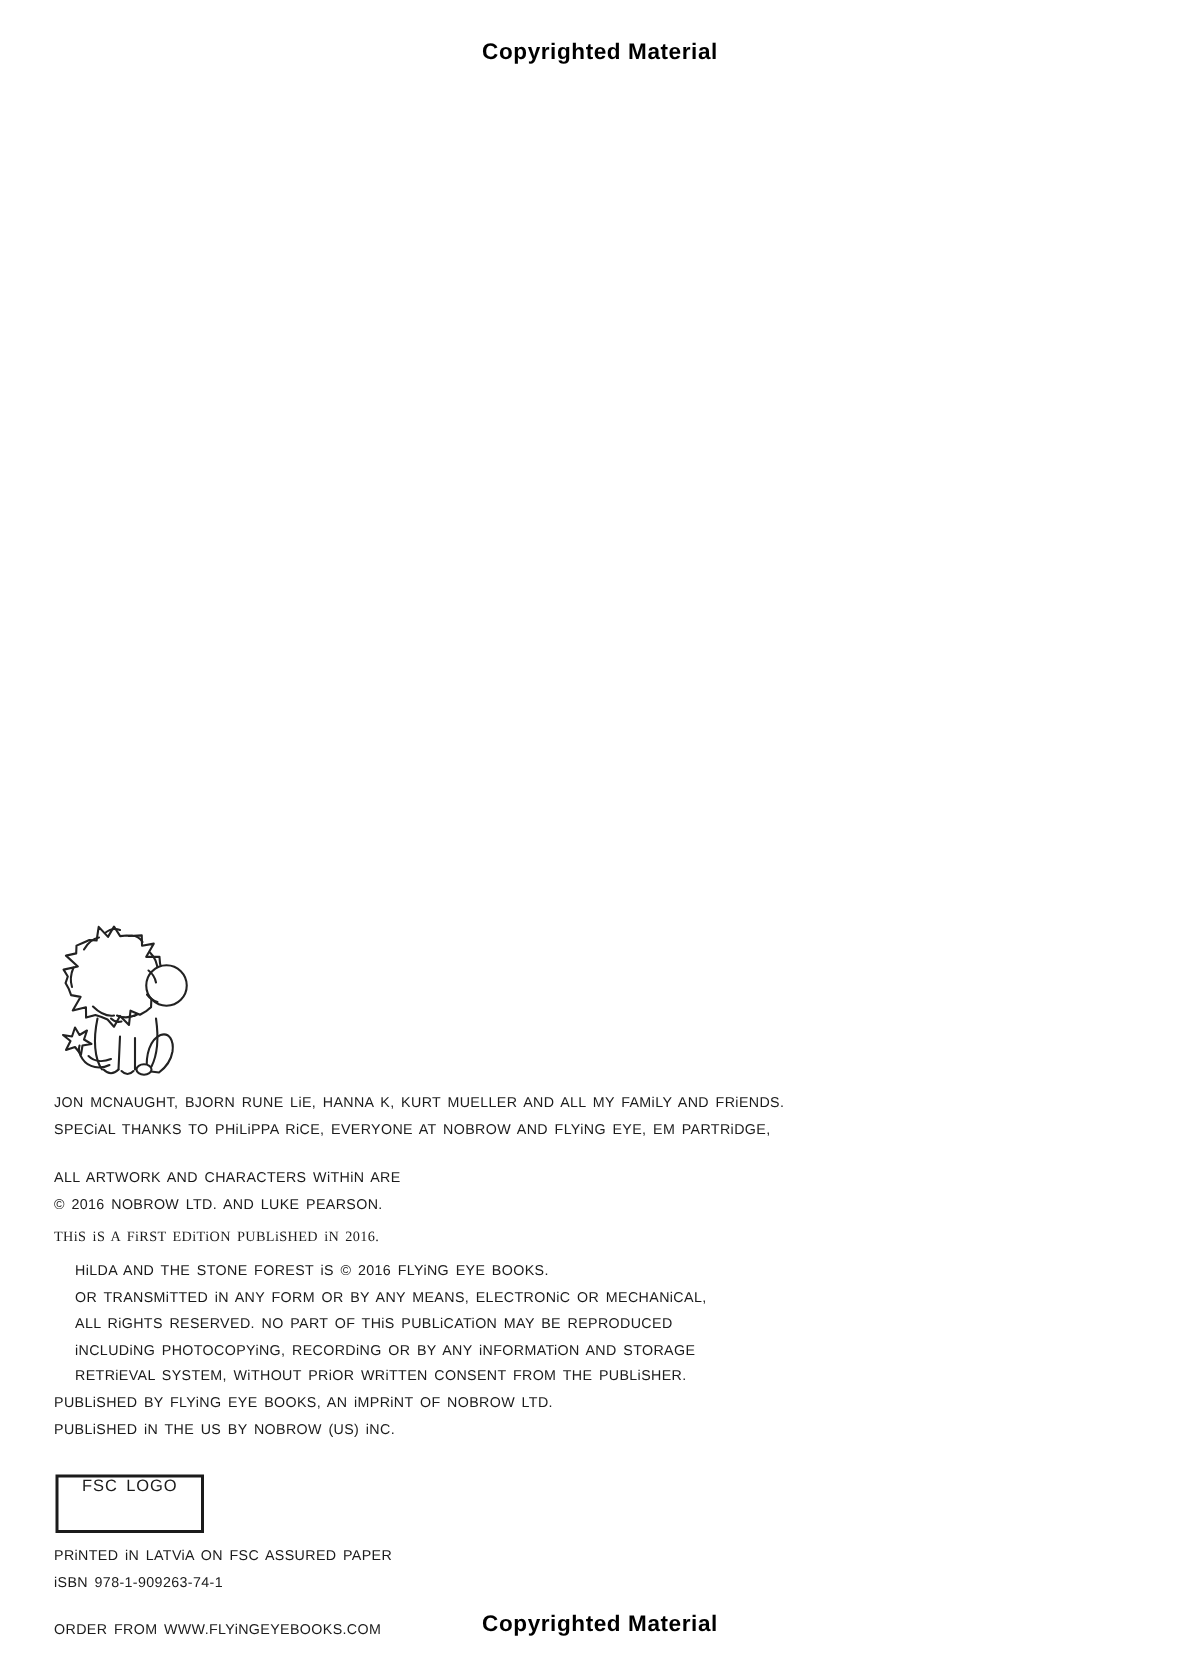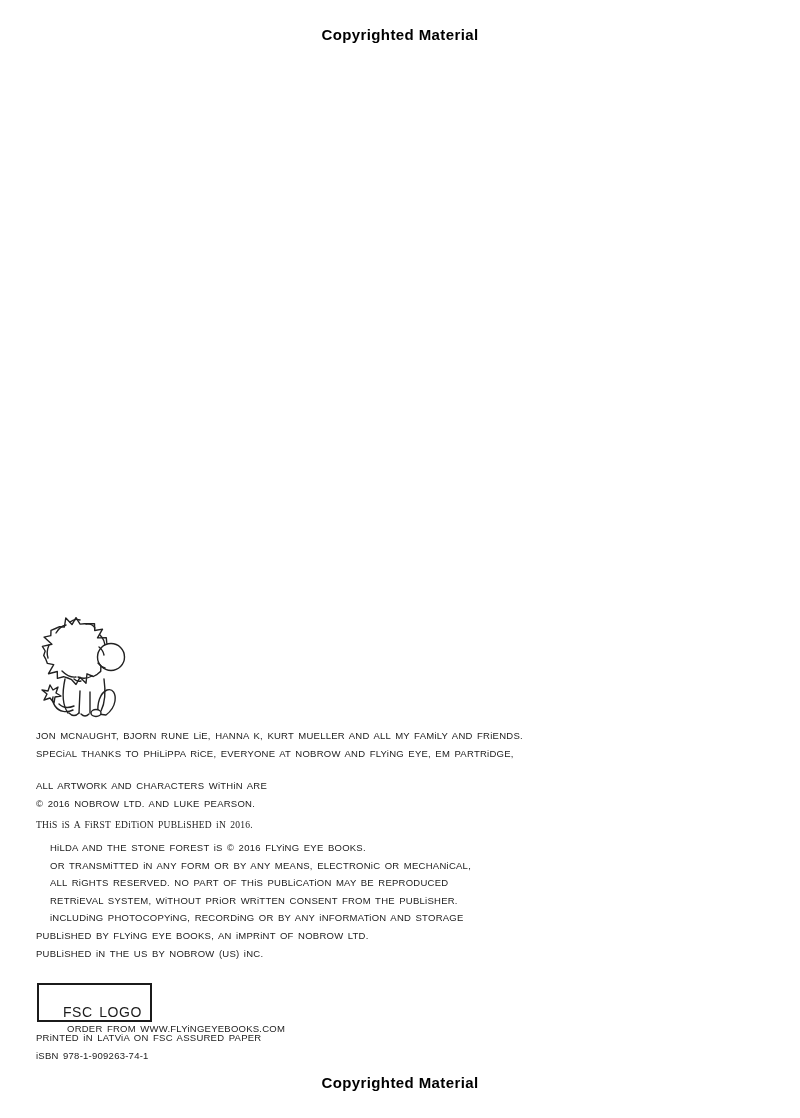--- a/index.html
+++ b/index.html
@@ -31,32 +31,31 @@
     letter-spacing:0.25px;
     word-spacing:1.5px;
     white-space:nowrap;
   }
   #p-thanks{top:727px;}
   #p-artwork{top:777px;}
   #p-edition{top:817px;font-family:Liberation Serif, serif;}
   #p-rights{top:839px;margin-left:14px;}
   #p-publisher{top:927px;}
   #p-printing{top:1029px;}
-  #p-order{top:1020px;margin-left:31px;}
+  #p-order{top:1078px;}
   .fsc-box{
     position:absolute;
     left:37px;top:983px;
     width:95px;height:35px;
     border:2px solid #1b1b1b;
-    display:flex;align-items:flex-end;justify-content:center;
+    display:flex;align-items:flex-start;justify-content:center;
     color:#1b1b1b;
-    font-size:14px;
+    font-size:11px;
     letter-spacing:0.6px;
     word-spacing:2px;
-    padding-left:16px;
   }
   .sketch{
     position:absolute;
     left:28px;top:613px;
     width:100px;height:112px;
   }
   .sketch svg{display:block;width:100%;height:100%;}
   .sk{stroke:#222;stroke-width:1.4;fill:none;stroke-linecap:round;stroke-linejoin:round;}
   .sk-fill{stroke:#222;stroke-width:1.4;fill:#fff;stroke-linejoin:round;}
 </style>
@@ -115,22 +114,22 @@
   </div>
 
   <div class="para" id="p-edition">
     <div class="ln">THiS iS A FiRST EDiTiON PUBLiSHED iN 2016.</div>
   </div>
 
   <div class="para" id="p-rights">
     <div class="ln">HiLDA AND THE STONE FOREST iS © 2016 FLYiNG EYE BOOKS.</div>
     <div class="ln">OR TRANSMiTTED iN ANY FORM OR BY ANY MEANS, ELECTRONiC OR MECHANiCAL,</div>
     <div class="ln">ALL RiGHTS RESERVED. NO PART OF THiS PUBLiCATiON MAY BE REPRODUCED</div>
+    <div class="ln">iNCLUDiNG PHOTOCOPYiNG, RECORDiNG OR BY ANY iNFORMATiON AND STORAGE</div>
     <div class="ln">RETRiEVAL SYSTEM, WiTHOUT PRiOR WRiTTEN CONSENT FROM THE PUBLiSHER.</div>
-    <div class="ln">iNCLUDiNG PHOTOCOPYiNG, RECORDiNG OR BY ANY iNFORMATiON AND STORAGE</div>
   </div>
 
   <div class="para" id="p-publisher">
     <div class="ln">PUBLiSHED BY FLYiNG EYE BOOKS, AN iMPRiNT OF NOBROW LTD.</div>
     <div class="ln">PUBLiSHED iN THE US BY NOBROW (US) iNC.</div>
   </div>
 
   <div class="fsc-box">
     <span>FSC LOGO</span>
   </div>

